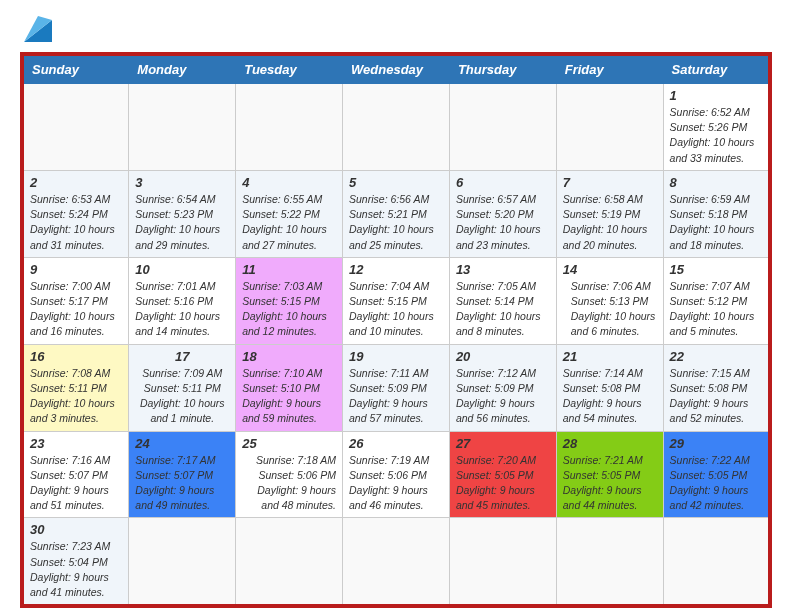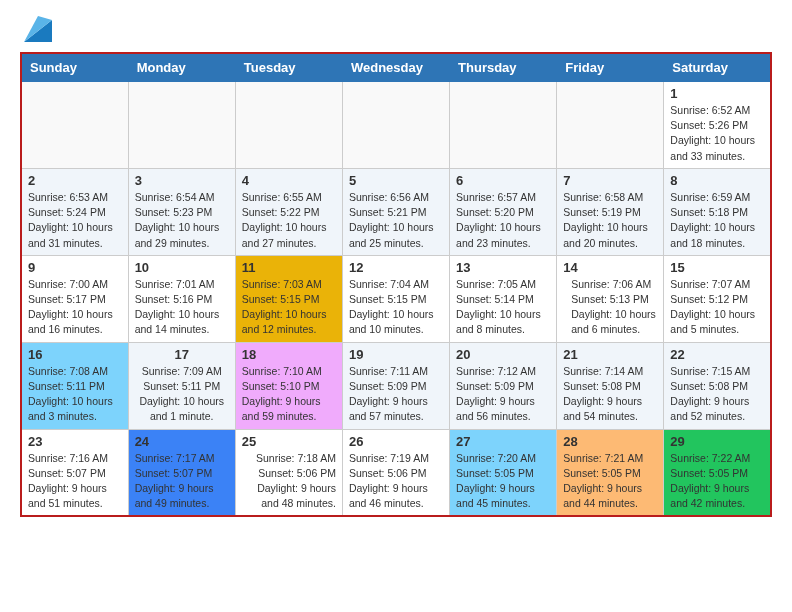--- a/index.html
+++ b/index.html
@@ -35,21 +35,22 @@
       font-weight: bold;
       color: #333;
     }
     .location {
       font-size: 16px;
       color: #555;
     }
     .calendar {
       width: 100%;
       border-collapse: collapse;
-      border: 2px solid #b91c1c;
+      border: 4px solid #b91c1c;
+      font-style: italic;
     }
     .calendar th {
       background-color: #2e75b6;
       color: #fff;
       text-align: left;
       padding: 6px 8px;
       font-size: 13px;
       border: 1px solid #2e75b6;
     }
     .calendar td {
@@ -184,21 +185,21 @@
           <div class="day-info" style="white-space: pre-line;">Sunrise: 7:00 AM
 Sunset: 5:17 PM
 Daylight: 10 hours and 16 minutes.</div>
         </td>
         <td style="background: rgb(255, 255, 255);">
           <span class="day-num">10</span>
           <div class="day-info" style="white-space: pre-line;">Sunrise: 7:01 AM
 Sunset: 5:16 PM
 Daylight: 10 hours and 14 minutes.</div>
         </td>
-        <td style="background: #eab308;">
+        <td style="background: #f0abfc;">
           <span class="day-num">11</span>
           <div class="day-info" style="white-space: pre-line;">Sunrise: 7:03 AM
 Sunset: 5:15 PM
 Daylight: 10 hours and 12 minutes.</div>
         </td>
         <td style="background: rgb(255, 255, 255); border-radius: 26px;">
           <span class="day-num">12</span>
           <div class="day-info" style="white-space: pre-line;">Sunrise: 7:04 AM
 Sunset: 5:15 PM
 Daylight: 10 hours and 10 minutes.</div>
@@ -216,21 +217,21 @@
 Daylight: 10 hours and 6 minutes.</div>
         </td>
         <td style="background: rgb(255, 255, 255);">
           <span class="day-num">15</span>
           <div class="day-info" style="white-space: pre-line;">Sunrise: 7:07 AM
 Sunset: 5:12 PM
 Daylight: 10 hours and 5 minutes.</div>
         </td>
       </tr>
       <tr>
-        <td style="background: #7dd3fc;">
+        <td style="background: #fef9c3;">
           <span class="day-num">16</span>
           <div class="day-info" style="white-space: pre-line;">Sunrise: 7:08 AM
 Sunset: 5:11 PM
 Daylight: 10 hours and 3 minutes.</div>
         </td>
         <td style="background: rgb(240, 245, 250); text-align: center;">
           <span class="day-num">17</span>
           <div class="day-info" style="white-space: pre-line;">Sunrise: 7:09 AM
 Sunset: 5:11 PM
 Daylight: 10 hours and 1 minute.</div>
@@ -284,33 +285,47 @@
           <div class="day-info" style="white-space: pre-line; text-align: right;">Sunrise: 7:18 AM
 Sunset: 5:06 PM
 Daylight: 9 hours and 48 minutes.</div>
         </td>
         <td style="background: rgb(255, 255, 255);">
           <span class="day-num">26</span>
           <div class="day-info" style="white-space: pre-line;">Sunrise: 7:19 AM
 Sunset: 5:06 PM
 Daylight: 9 hours and 46 minutes.</div>
         </td>
-        <td style="background: #7dd3fc;">
+        <td style="background: #ef4444;">
           <span class="day-num">27</span>
           <div class="day-info" style="white-space: pre-line;">Sunrise: 7:20 AM
 Sunset: 5:05 PM
 Daylight: 9 hours and 45 minutes.</div>
         </td>
-        <td style="background: #fdba74;">
+        <td style="background: #84cc16;">
           <span class="day-num">28</span>
           <div class="day-info" style="white-space: pre-line;">Sunrise: 7:21 AM
 Sunset: 5:05 PM
 Daylight: 9 hours and 44 minutes.</div>
         </td>
-        <td style="background: #22c55e;">
+        <td style="background: #3b82f6;">
           <span class="day-num">29</span>
           <div class="day-info" style="white-space: pre-line;">Sunrise: 7:22 AM
 Sunset: 5:05 PM
 Daylight: 9 hours and 42 minutes.</div>
         </td>
       </tr>
+      <tr>
+        <td style="background: rgb(240, 245, 250);">
+          <span class="day-num">30</span>
+          <div class="day-info" style="white-space: pre-line;">Sunrise: 7:23 AM
+Sunset: 5:04 PM
+Daylight: 9 hours and 41 minutes.</div>
+        </td>
+        <td class="empty-cell" style="background: rgb(249, 249, 249);"></td>
+        <td class="empty-cell" style="background: rgb(249, 249, 249);"></td>
+        <td class="empty-cell" style="background: rgb(249, 249, 249);"></td>
+        <td class="empty-cell" style="background: rgb(249, 249, 249);"></td>
+        <td class="empty-cell" style="background: rgb(249, 249, 249);"></td>
+        <td class="empty-cell" style="background: rgb(249, 249, 249);"></td>
+      </tr>
     </tbody>
 </table>
 
 </body></html>

